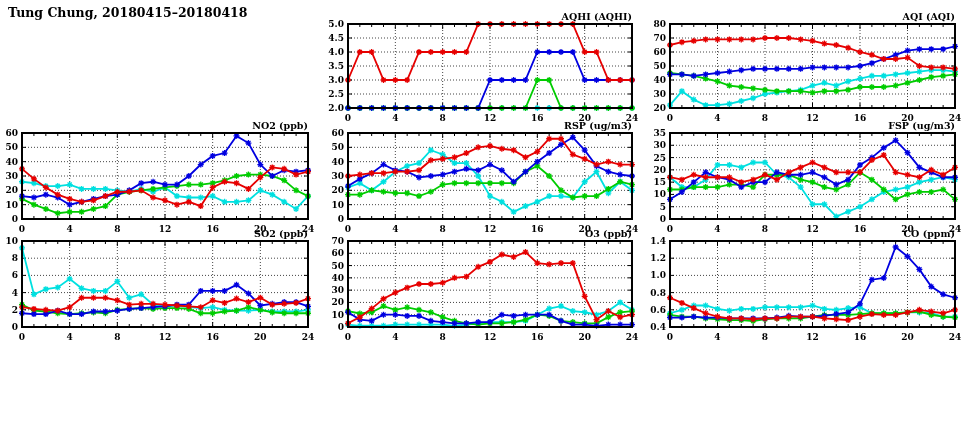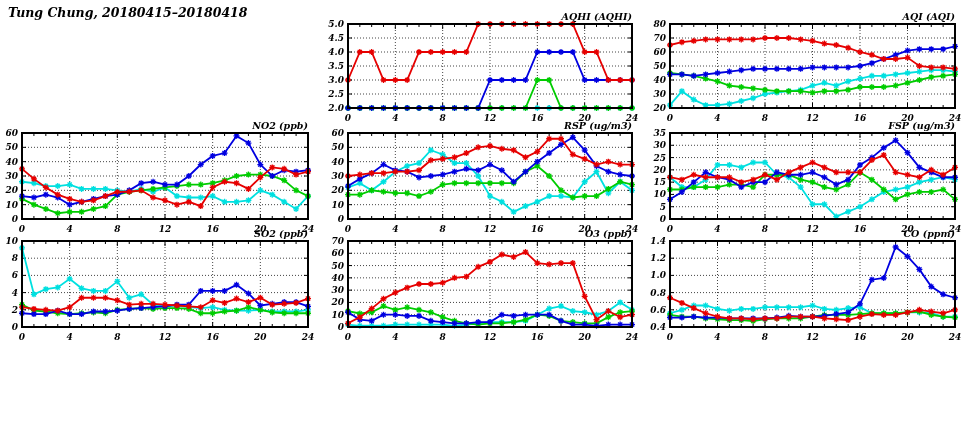--- a/index.html
+++ b/index.html
@@ -1,17 +1,17 @@
 <!DOCTYPE html>
 <html><head>
 <meta charset="utf-8">
 <style>
   html,body{margin:0;padding:0;background:#ffffff;}
   #canvas{position:relative;width:975px;height:447px;background:#ffffff;overflow:hidden;
-          font-family:"DejaVu Serif",serif;font-style:italic;}
+          font-family:"DejaVu Serif",serif;}
   #page-title{position:absolute;left:8px;top:5px;font-size:12.5px;font-weight:bold;color:#000;
               letter-spacing:0px;white-space:nowrap;}
   .chart{position:absolute;}
   .tick-label{font-family:"DejaVu Serif",serif;font-size:9px;font-weight:bold;fill:#000;}
   .chart-title{font-family:"DejaVu Serif",serif;font-size:9.5px;font-weight:bold;fill:#000;}
 </style>
 </head>
 <body>
 
 <div id="canvas">

